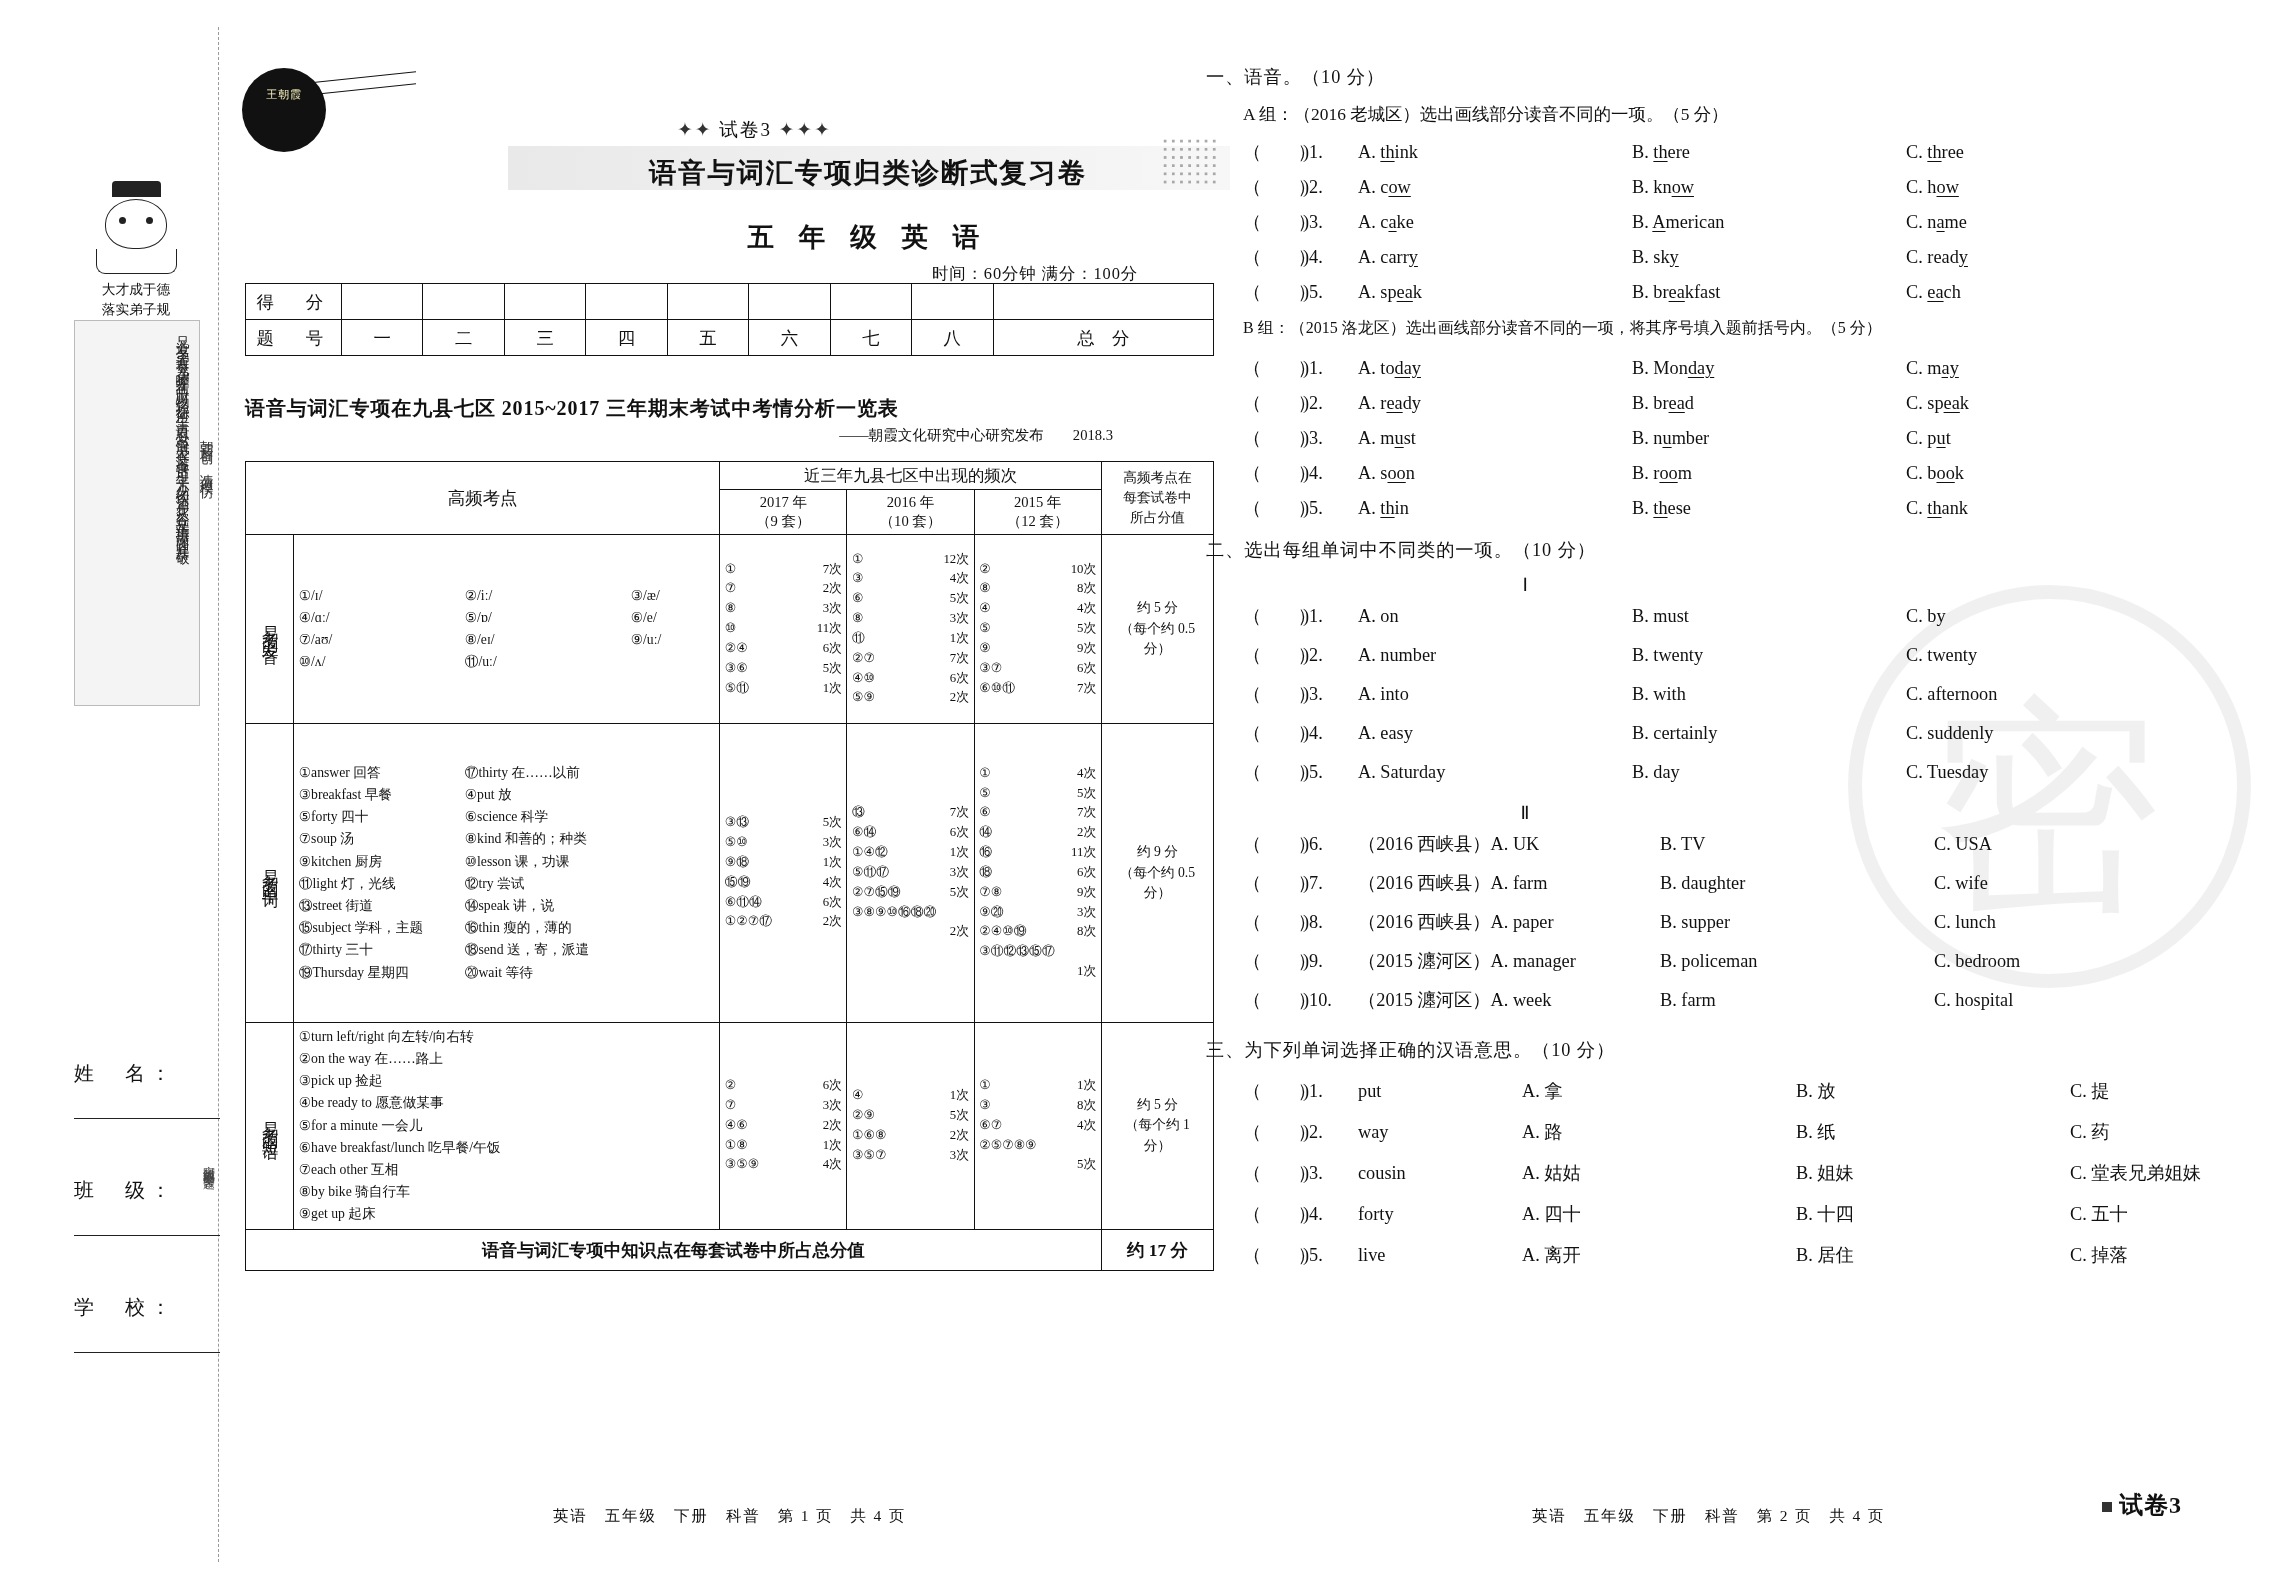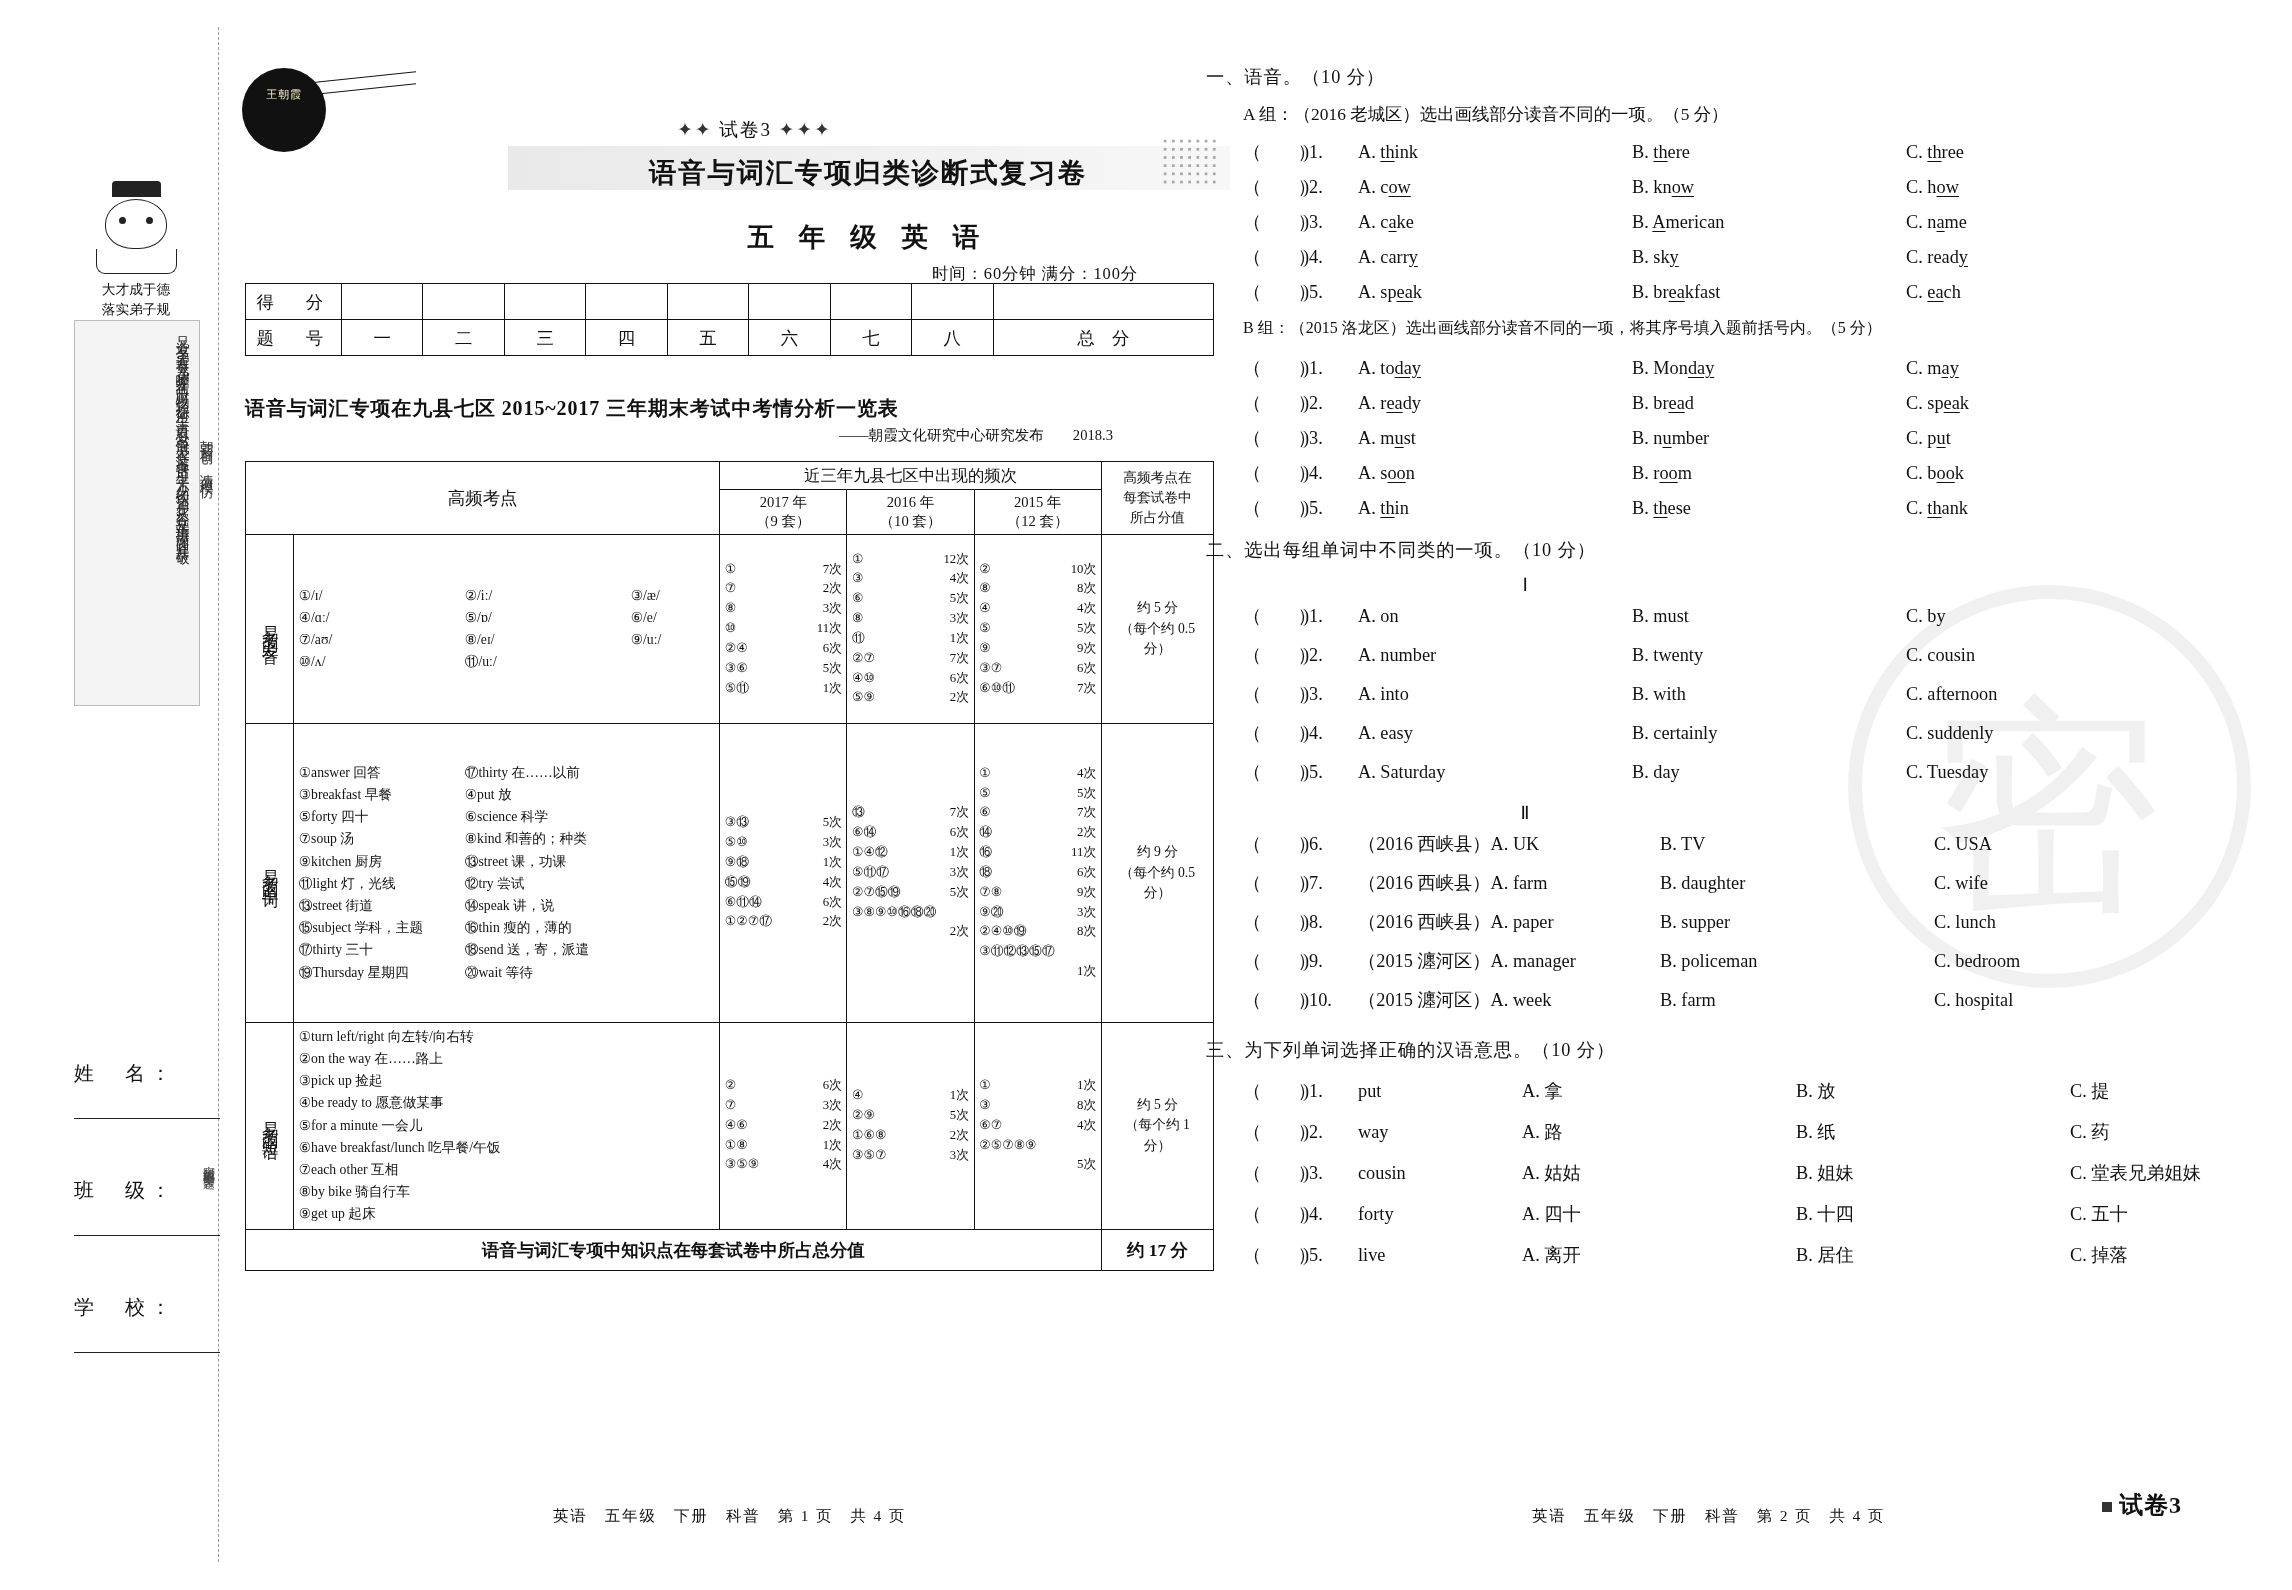--- a/index.html
+++ b/index.html
@@ -361,21 +361,21 @@
           <div class="two">
                 <span class="c1">⑤forty 四十</span>
                 <span>⑥science 科学</span>
               </div>
           <div class="two">
                 <span class="c1">⑦soup 汤</span>
                 <span>⑧kind 和善的；种类</span>
               </div>
           <div class="two">
                 <span class="c1">⑨kitchen 厨房</span>
-                <span>⑬street 课，功课</span>
+                <span>⑩lesson 课，功课</span>
               </div>
           <div class="two">
                 <span class="c1">⑪light 灯，光线</span>
                 <span>⑫try 尝试</span>
               </div>
           <div class="two">
                 <span class="c1">⑬street 街道</span>
                 <span>⑭speak 讲，说</span>
               </div>
           <div class="two">
@@ -675,21 +675,21 @@
           <span class="num">)1.</span>
           <span class="opt">A. on</span>
           <span class="opt">B. must</span>
           <span class="opt">C. by</span>
         </div>
         <div class="q-line" style="height:39px;">
           <span class="brk">（　　）</span>
           <span class="num">)2.</span>
           <span class="opt">A. number</span>
           <span class="opt">B. twenty</span>
-          <span class="opt">C. cousin</span>
+          <span class="opt">C. twenty</span>
         </div>
         <div class="q-line" style="height:39px;">
           <span class="brk">（　　）</span>
           <span class="num">)3.</span>
           <span class="opt">A. into</span>
           <span class="opt">B. with</span>
           <span class="opt">C. afternoon</span>
         </div>
         <div class="q-line" style="height:39px;">
           <span class="brk">（　　）</span>

